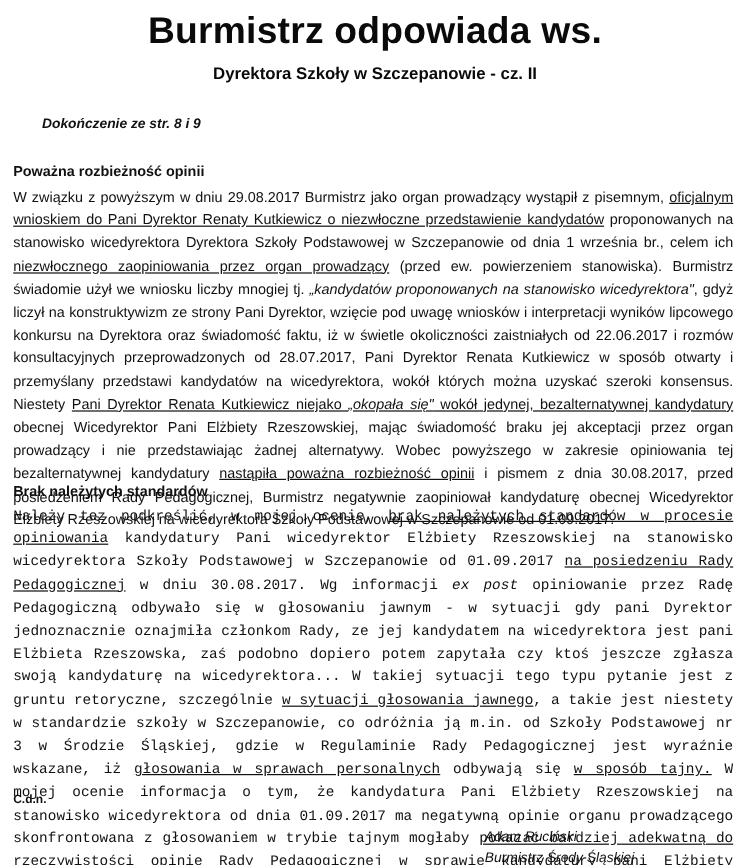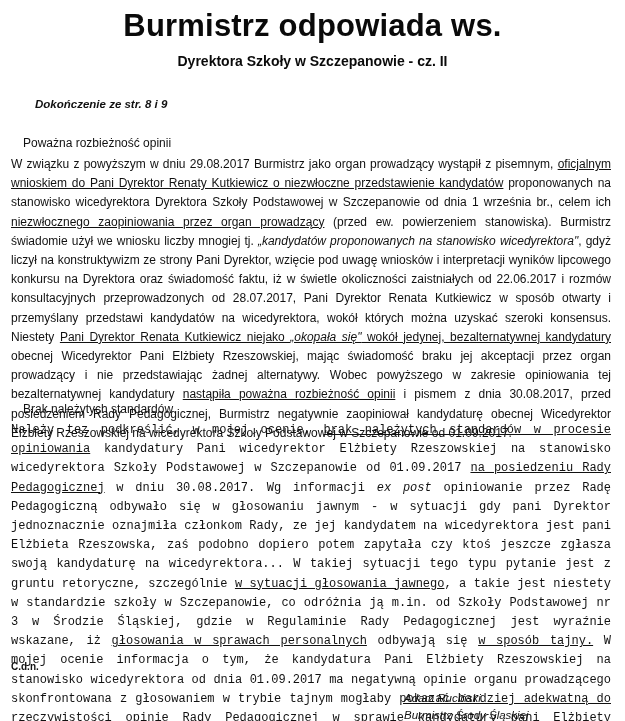--- a/index.html
+++ b/index.html
@@ -13,22 +13,22 @@
       position: absolute; left: 0; width: 625px; text-align: center;
       font-weight: bold; color: #0a0a0a;
     }
     .title-1 { top: 8px; font-size: 31px; letter-spacing: 0.2px; }
     .title-2 { top: 53px; font-size: 14px; }
     .note {
       position: absolute; left: 11px; top: 98px;
       font-size: 11.5px; font-style: italic; font-weight: bold; margin-left: 24px;
     }
     .heading {
-      position: absolute; left: 23px;
-      font-size: 12px; font-weight: normal;
+      position: absolute; left: 11px;
+      font-size: 12px; font-weight: bold;
     }
     .h1 { top: 136px; }
     .h2 { top: 402px; }
     .para {
       position: absolute; left: 11px; width: 600px;
       font-size: 12px; line-height: 19.2px;
       text-align: justify;
       text-justify: inter-word;
       hyphens: none;
     }

